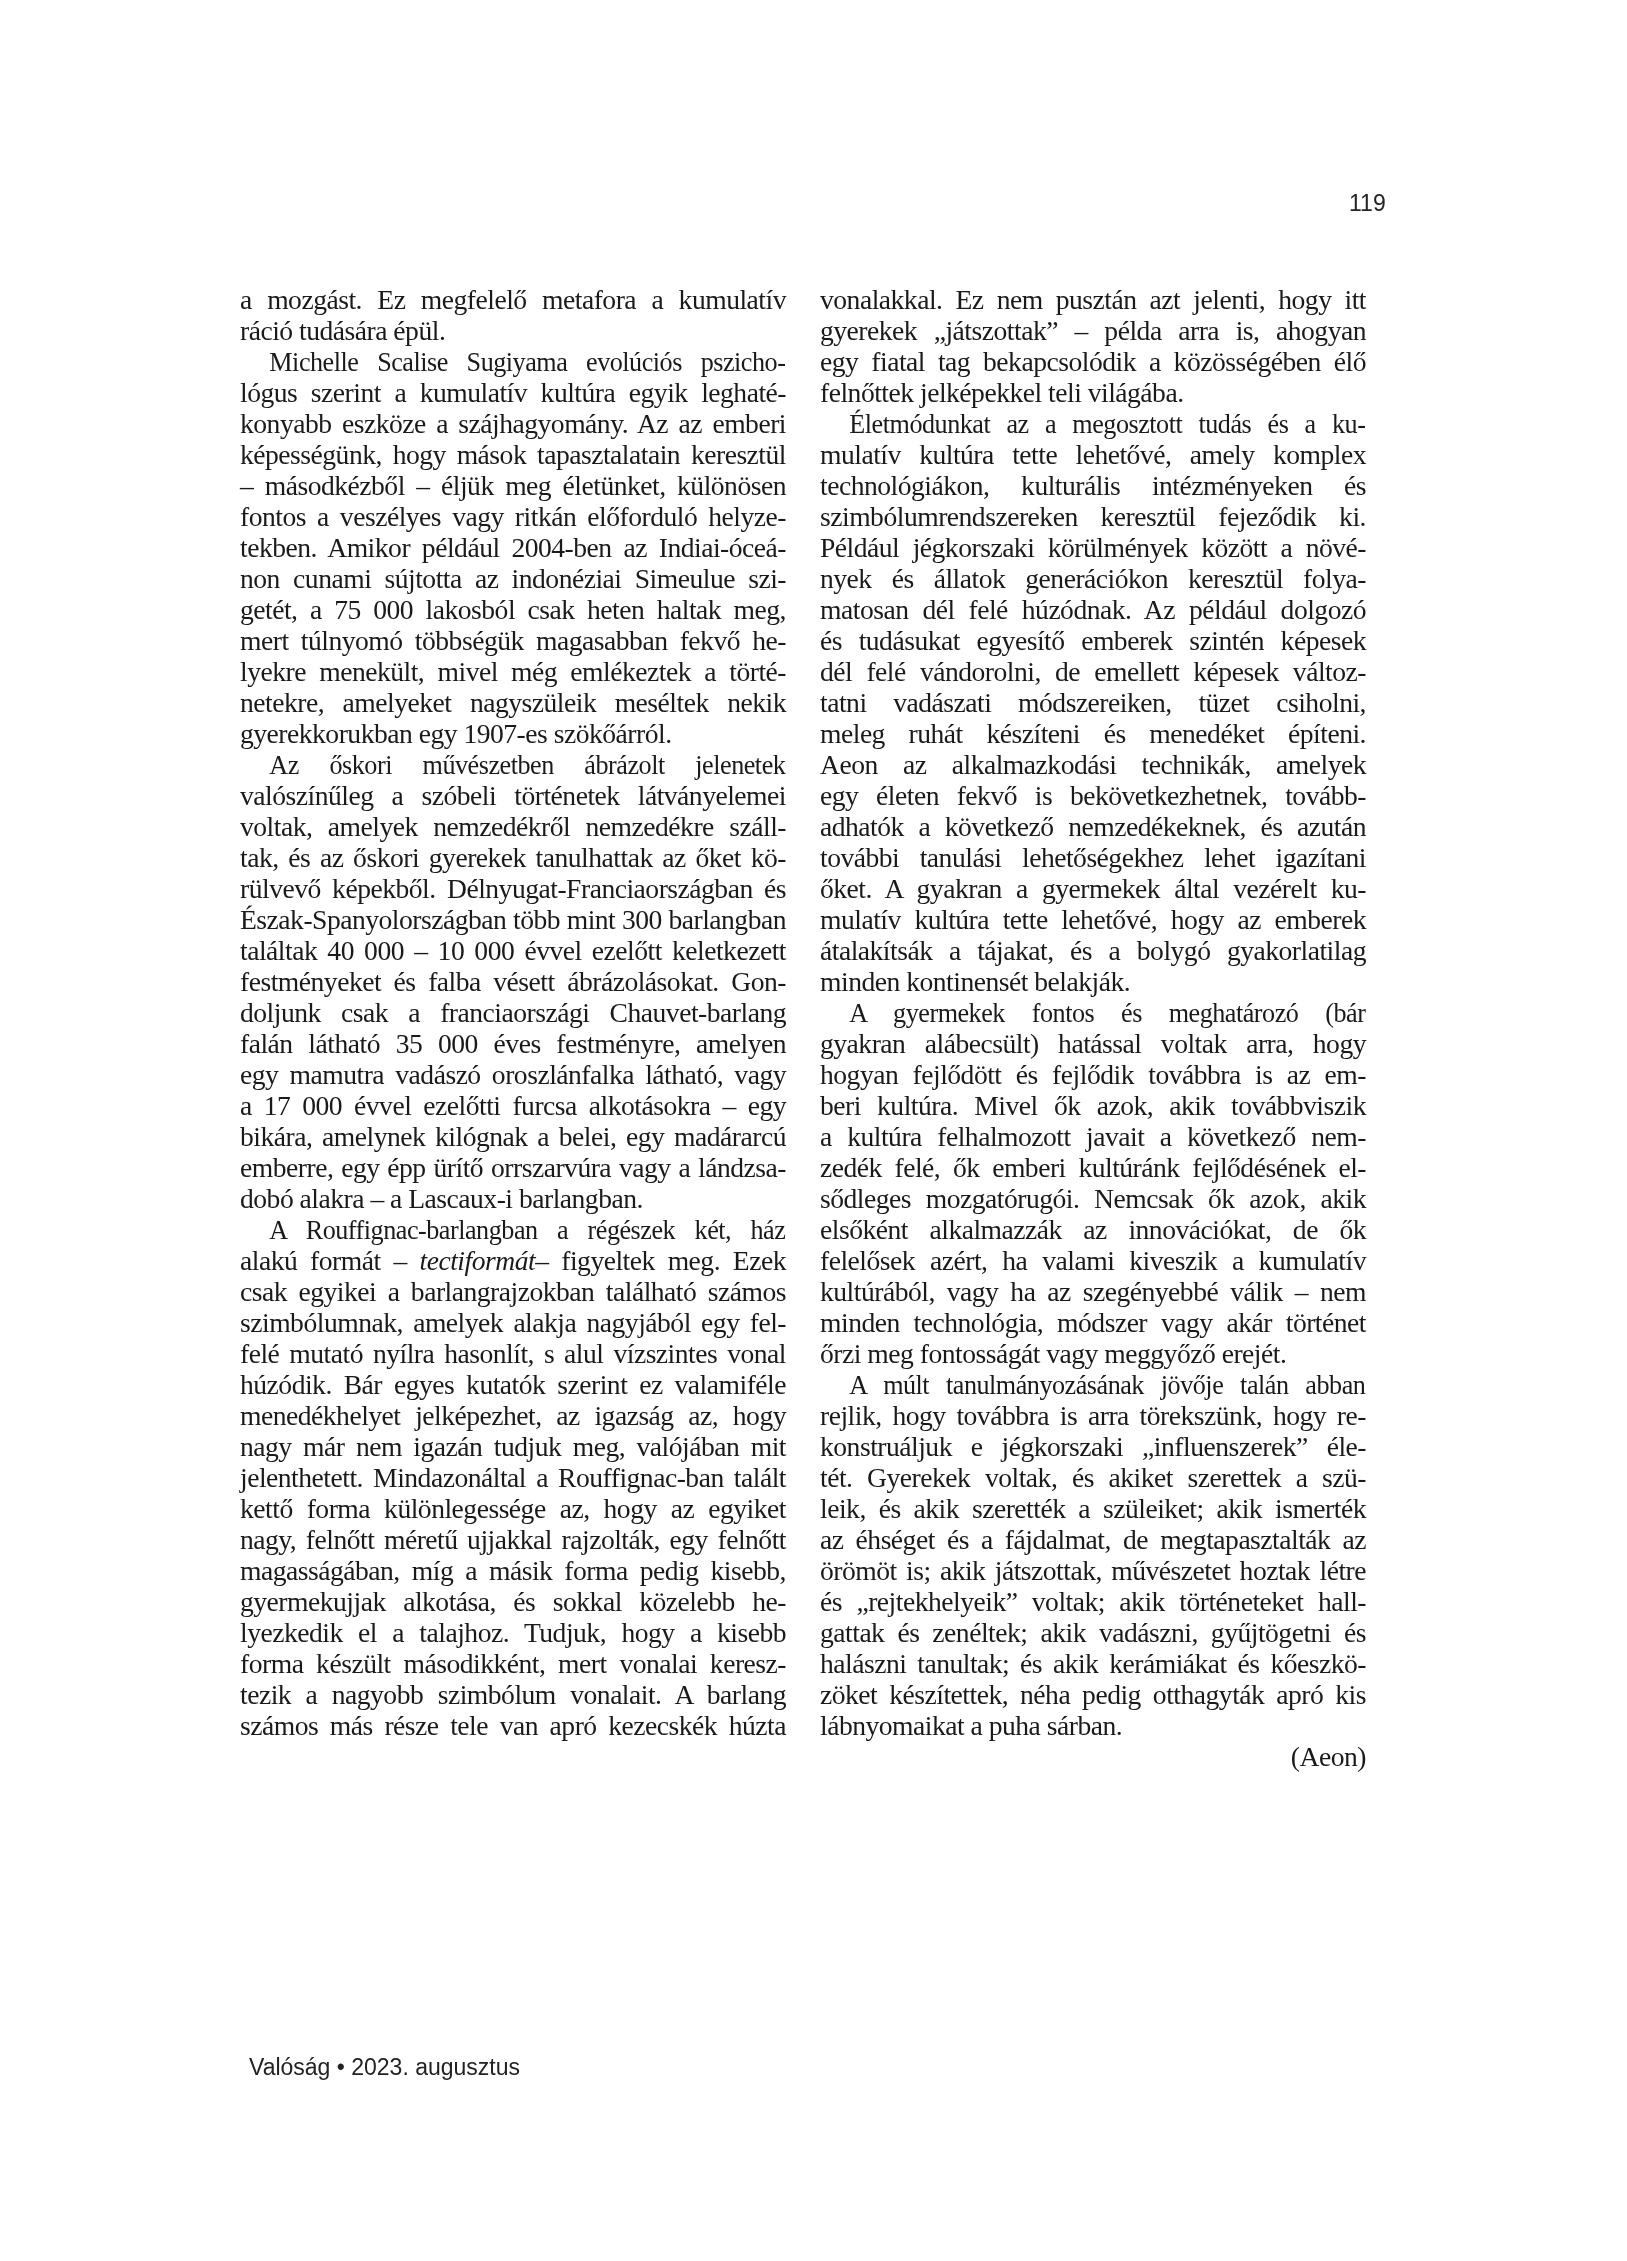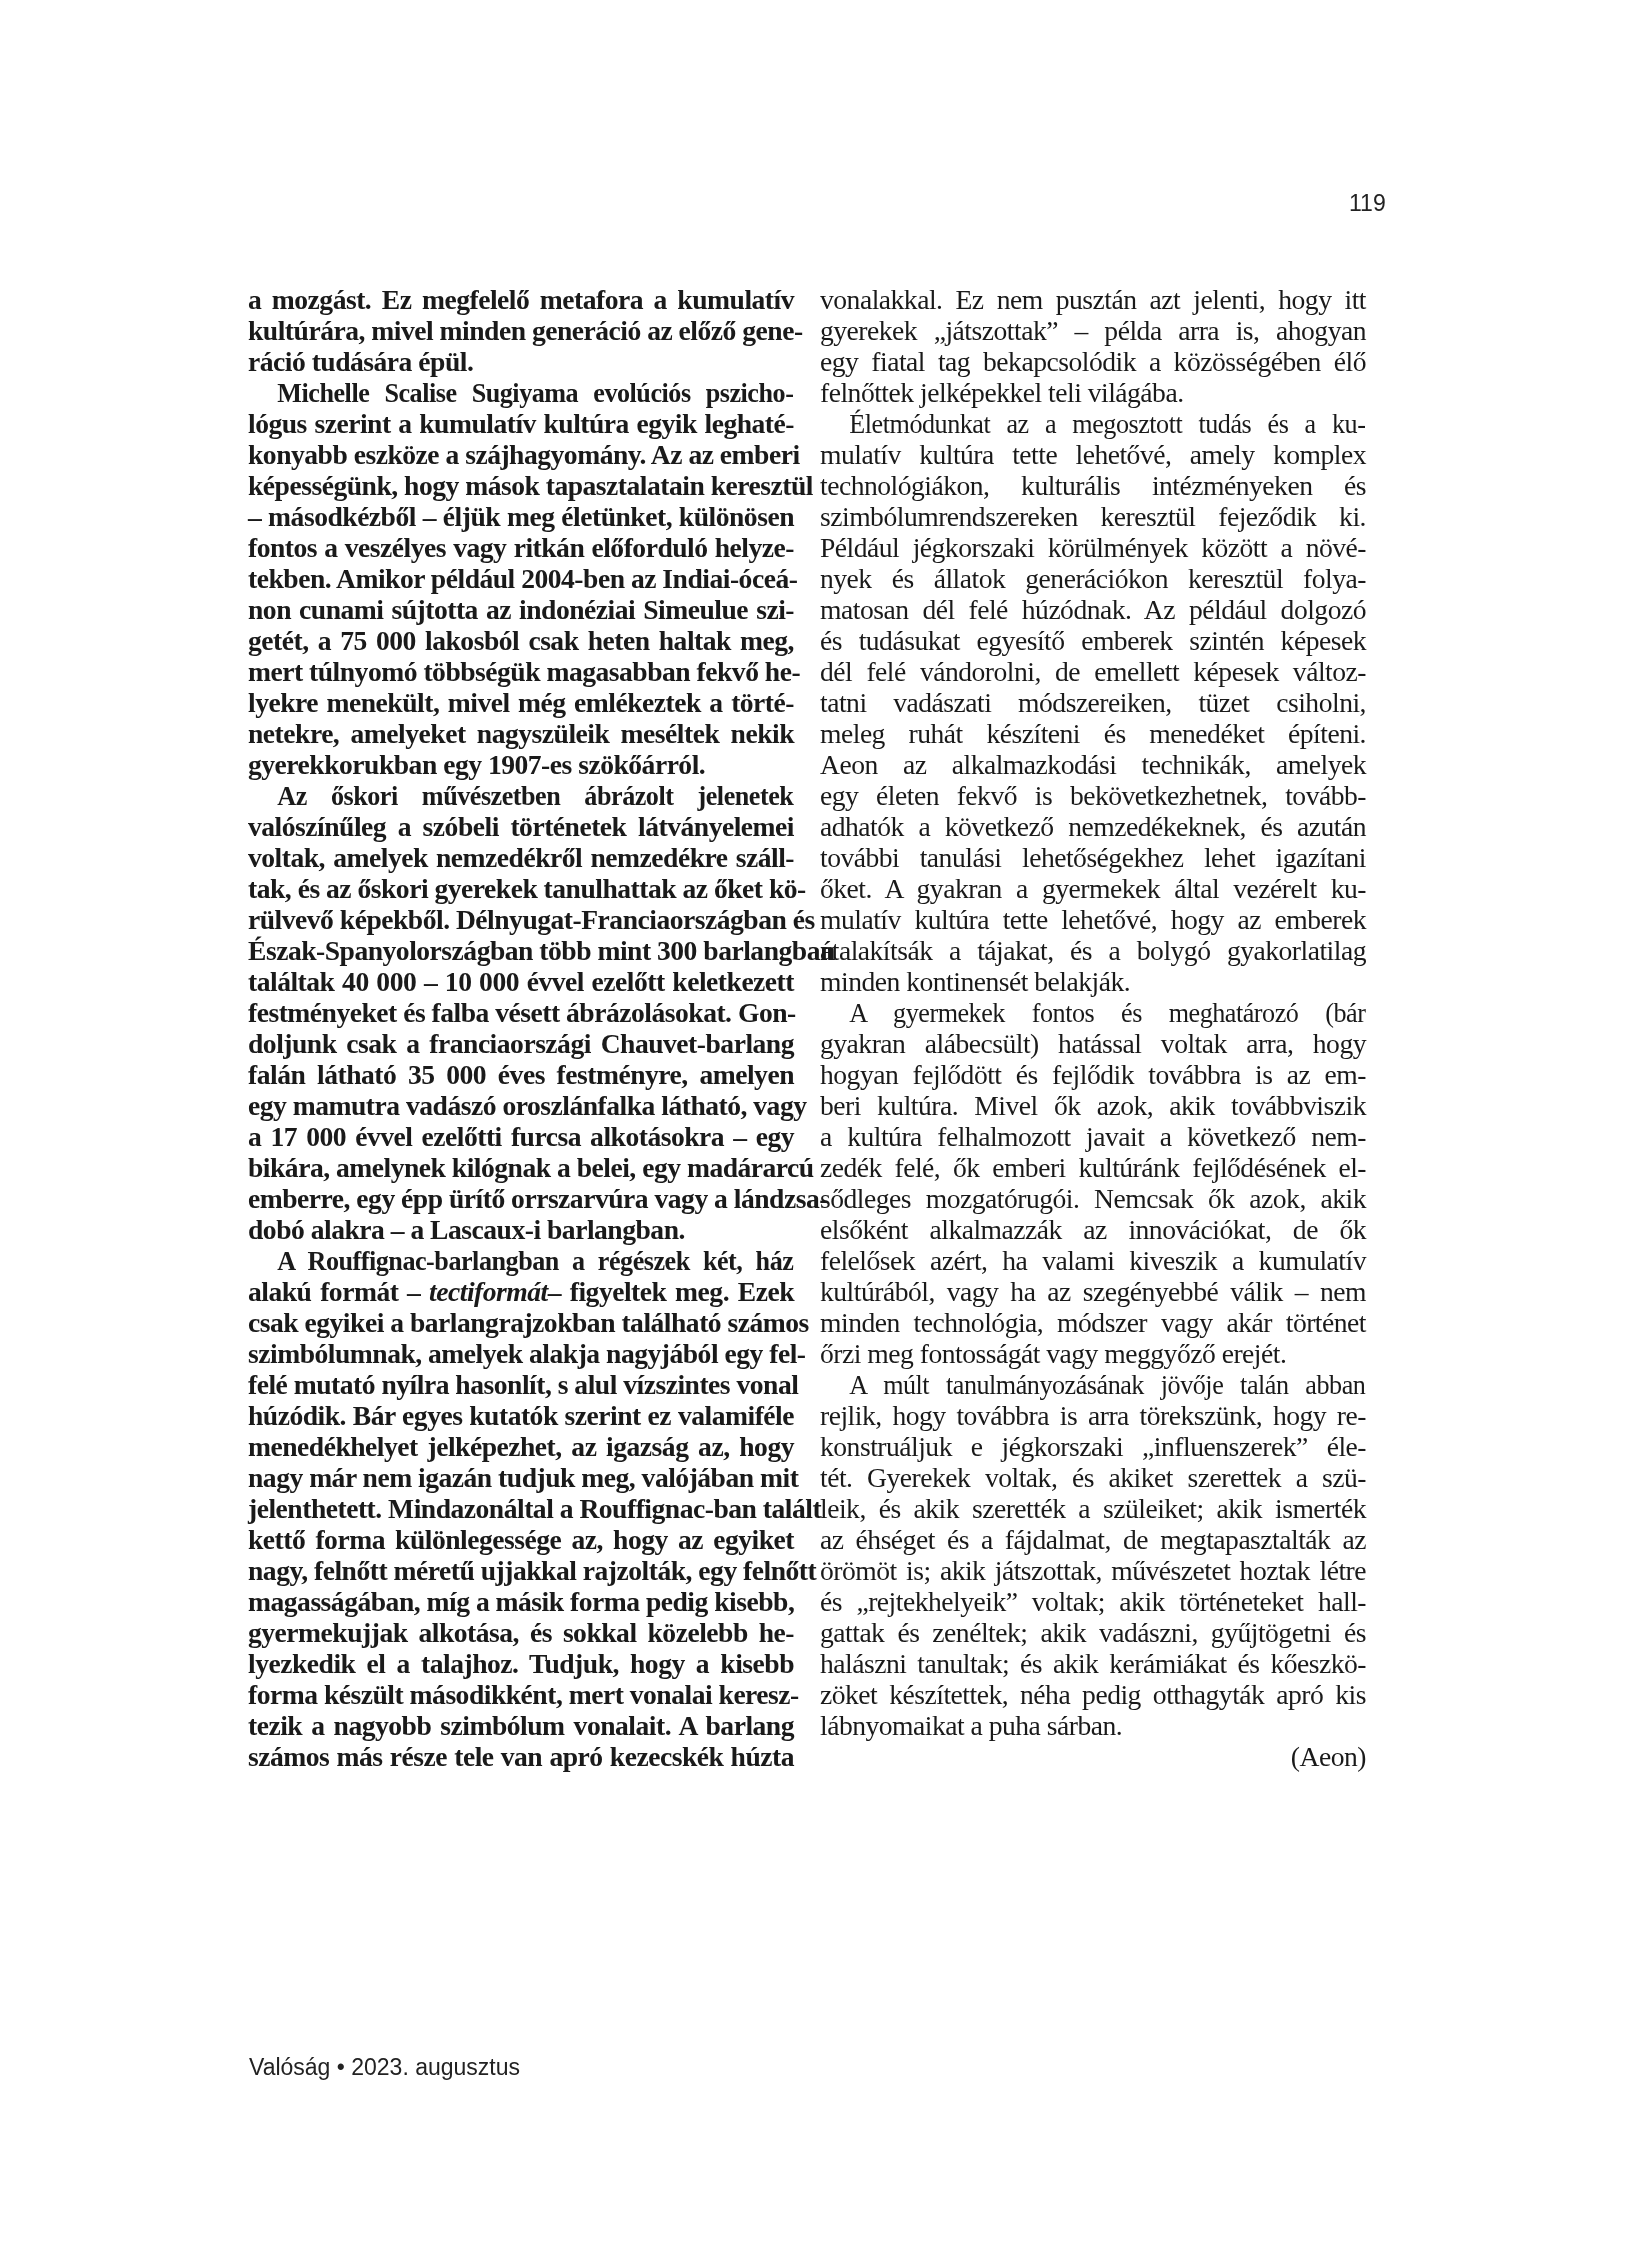--- a/index.html
+++ b/index.html
@@ -4,21 +4,21 @@
 <style>
   html, body { margin: 0; padding: 0; background: #ffffff; }
   body { width: 1628px; height: 2261px; position: relative; overflow: hidden; color: #1a1a1a; }
   .page-number {
     position: absolute; left: 1349px; top: 190px;
     font-family: "Liberation Sans", sans-serif; font-size: 23px; color: #222; text-align: right;
   }
   .column {
     position: absolute; top: 284px; width: 546px;
   }
-  .col-left { left: 248px; font-weight: bold; }
+  .col-left { left: 240px; }
   .col-right { left: 820px; }
   .line {
     display: block;
     height: 31px; line-height: 31px;
     font-family: "Liberation Serif", serif;
     font-size: 27.6px;
     white-space: nowrap;
     text-align: justify; text-align-last: justify;
     transform-origin: left center;
   }
@@ -33,21 +33,20 @@
   .col-inner { letter-spacing: -0.5px; }
 </style>
 </head>
 <body>
 
 <div class="page-number">119</div>
 
 <div class="column col-left">
   <div class="col-inner">
       <div class="line"><span>a mozgást. Ez megfelelő metafora a kumulatív</span></div>
-      <div class="line"><span>kultúrára, mivel minden generáció az előző gene-</span></div>
       <div class="line last"><span>ráció tudására épül.</span></div>
       <div class="line indent"><span style="width: 576px; transform: scaleX(0.946809); transform-origin: left center;">Michelle Scalise Sugiyama evolúciós pszicho-</span></div>
       <div class="line"><span>lógus szerint a kumulatív kultúra egyik leghaté-</span></div>
       <div class="line"><span>konyabb eszköze a szájhagyomány. Az az emberi</span></div>
       <div class="line"><span>képességünk, hogy mások tapasztalatain keresztül</span></div>
       <div class="line"><span>– másodkézből – éljük meg életünket, különösen</span></div>
       <div class="line"><span>fontos a veszélyes vagy ritkán előforduló helyze-</span></div>
       <div class="line"><span>tekben. Amikor például 2004-ben az Indiai-óceá-</span></div>
       <div class="line"><span>non cunami sújtotta az indonéziai Simeulue szi-</span></div>
       <div class="line"><span>getét, a 75 000 lakosból csak heten haltak meg,</span></div>

